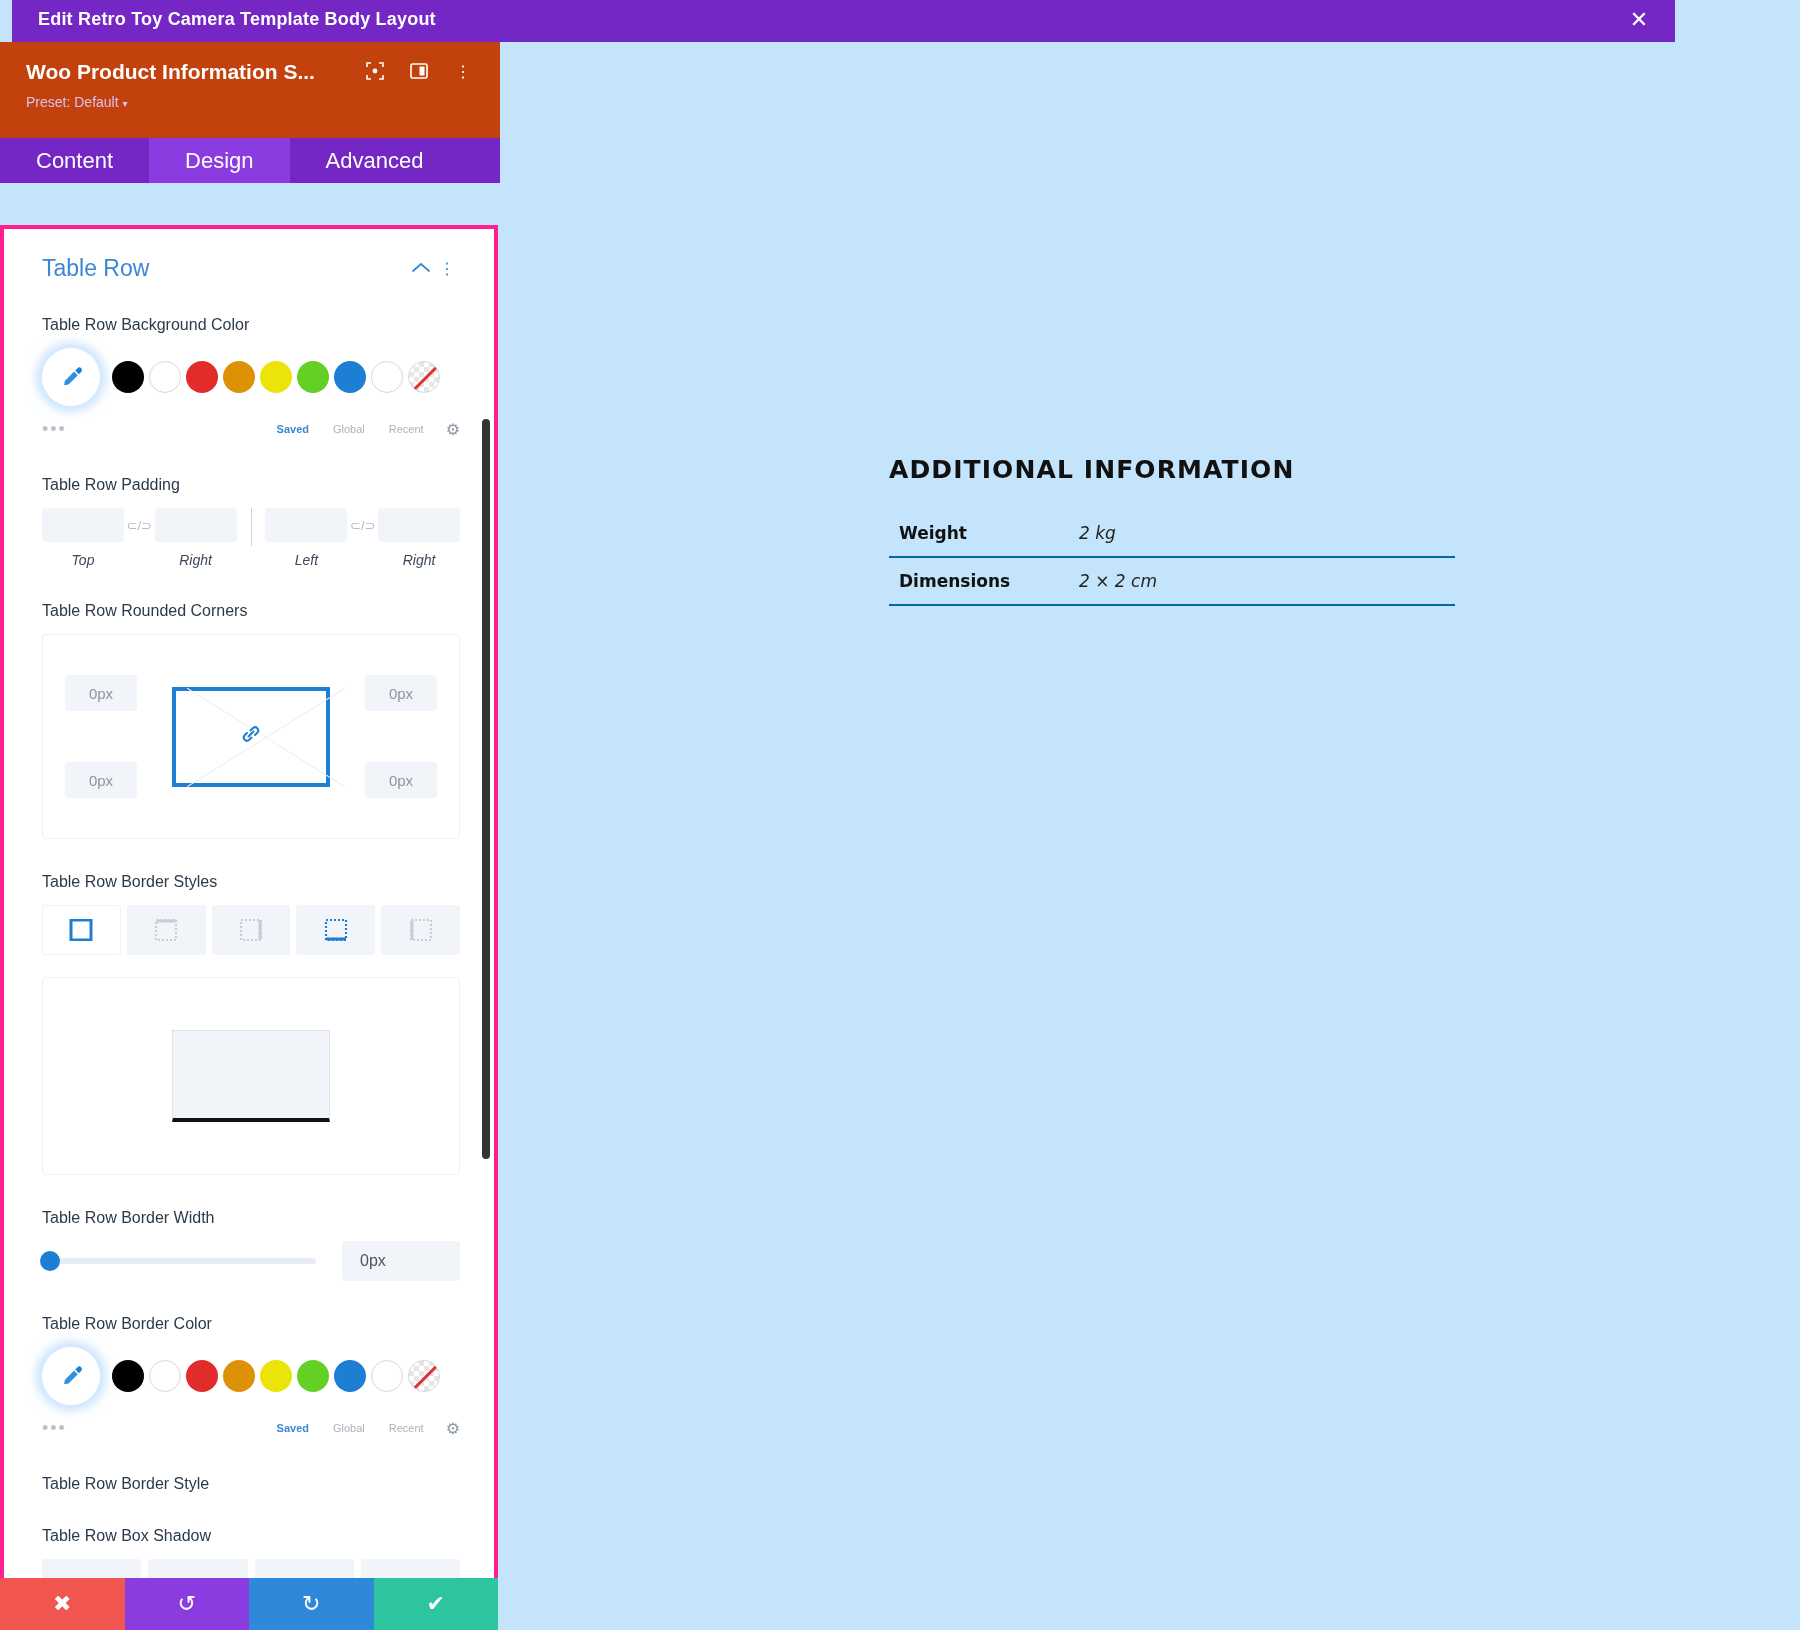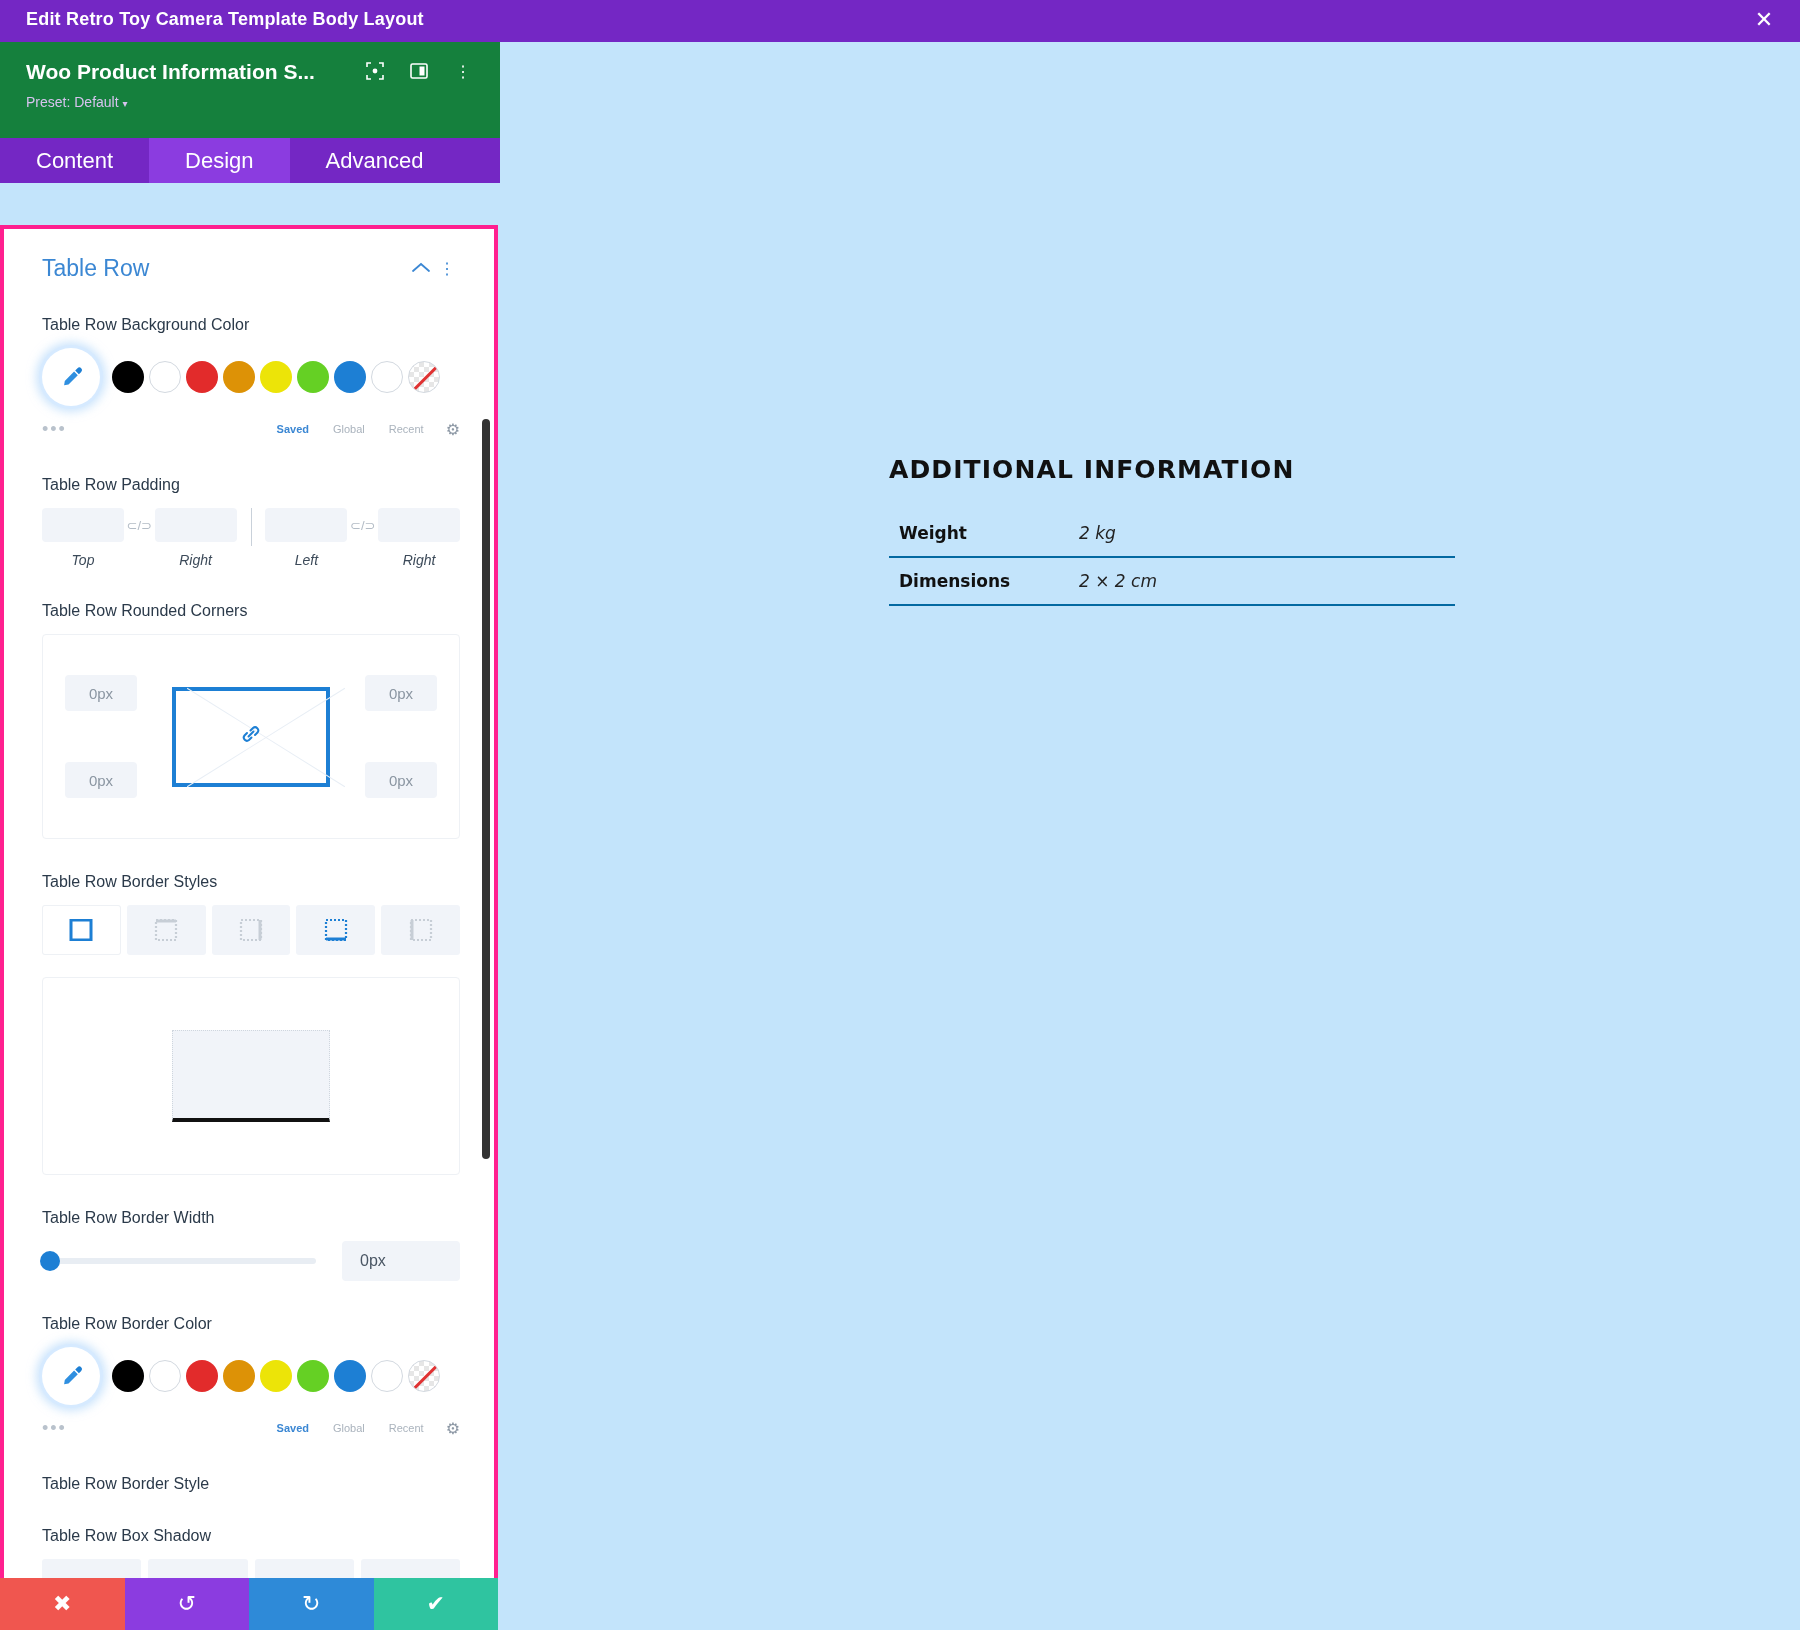--- a/index.html
+++ b/index.html
@@ -28,40 +28,40 @@
   table.info-table { width: 100%; border-collapse: collapse; }
   table.info-table tr { border-bottom: 2px solid #0369a1; }
   table.info-table td { padding: 13px 0 13px 10px; vertical-align: middle; }
   td.k { font-size: 17px; font-weight: bold; color: #111; width: 180px;
         font-family: "DejaVu Sans", sans-serif; }
   td.v { font-size: 17px; font-style: italic; color: #222;
         font-family: "DejaVu Sans", sans-serif; }
 
   
   .titlebar {
-    position: absolute; left: 0; top: 0; width: 1800px; height: 42px;
+    position: absolute; left: 12px; top: 0; width: 1663px; height: 42px;
     background: #7427c4; color: #fff;
   }
   .titlebar .t {
     position: absolute; left: 26px; top: 9px;
     font-size: 18px; font-weight: bold; letter-spacing: .2px;
   }
   .titlebar .close {
     position: absolute; right: 22px; top: 6px;
     width: 28px; height: 28px; cursor: pointer;
     display: flex; align-items: center; justify-content: center;
     font-size: 22px; line-height: 1; color: #fff;
   }
 
   
   .modal {
     position: absolute; left: 0; top: 42px; width: 500px; height: 1588px;
   }
   .mh {
-    background: #15803d; color: #fff; height: 96px; position: relative;
+    background: #c2410c; color: #fff; height: 96px; position: relative;
   }
   .mh .mtitle {
     position: absolute; left: 26px; top: 18px;
     font-size: 21px; font-weight: bold; white-space: nowrap;
     max-width: 320px; overflow: hidden; text-overflow: ellipsis;
   }
   .mh .mpreset {
     position: absolute; left: 26px; top: 52px;
     font-size: 14px; color: #d7c3ef;
   }

